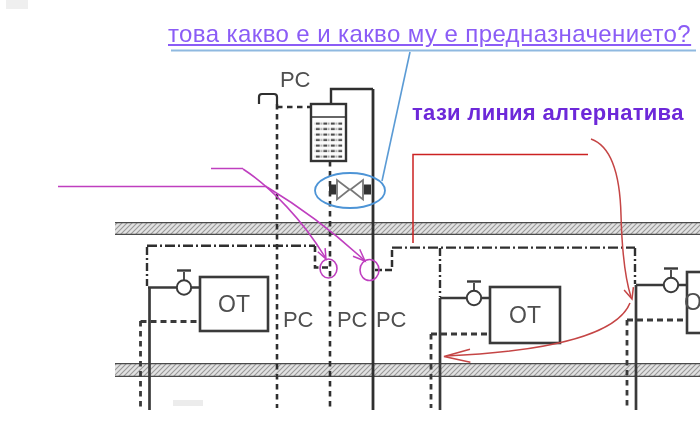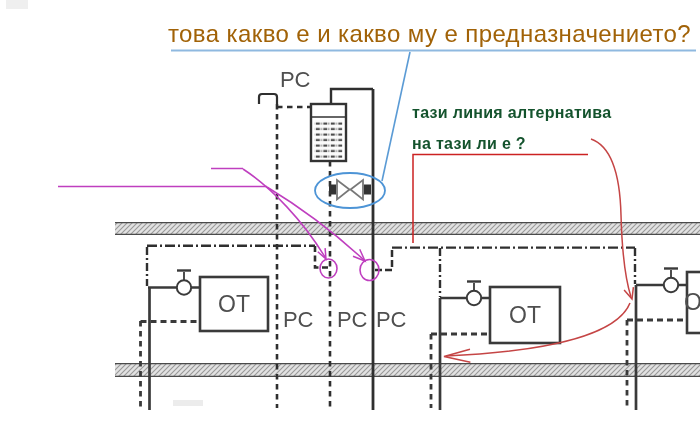--- a/index.html
+++ b/index.html
@@ -2,23 +2,23 @@
 <html><head>
 <meta charset="utf-8">
 <style>
   html,body{margin:0;padding:0;background:#ffffff;}
   .stage{
     position:relative;width:700px;height:443px;background:#ffffff;overflow:hidden;
     font-family:"Liberation Sans", sans-serif;
   }
   .stage svg{position:absolute;left:0;top:0;}
   .ann{position:absolute;white-space:nowrap;}
-  .ann-blue{left:168px;top:20px;font-size:24px;font-weight:400;color:#a16207;letter-spacing:0.4px;}
+  .ann-blue{left:168px;top:20px;font-size:24px;font-weight:400;color:#8b5cf6;letter-spacing:0.4px;text-decoration:underline;}
   .ann-magenta{left:60px;top:118px;font-size:23px;font-weight:700;color:#cf06cf;line-height:30px;}
-  .ann-red{left:412px;top:97px;font-size:16px;font-weight:700;color:#14532d;line-height:31px;letter-spacing:0.3px;}
+  .ann-red{left:412px;top:97px;font-size:22px;font-weight:700;color:#6d28d9;line-height:31px;letter-spacing:0.3px;}
   .dlabel{fill:#4f4f4f;font-family:"Liberation Sans",sans-serif;}
 </style>
 </head>
 <body>
 
 <div class="stage">
 
   <svg width="700" height="443" viewBox="0 0 700 443">
     <defs>
       <pattern id="hatch" width="5" height="5" patternUnits="userSpaceOnUse">
@@ -149,16 +149,15 @@
       <path d="M630 303 C618 333 555 351 446 356"></path>
       <polyline points="470.4,362.3 444,356.5 470,349.2"></polyline>
     </g>
   </svg>
 
   <div class="ann ann-blue">това какво е и какво му е предназначението?</div>
 
 
   <div class="ann ann-red">
     <div>тази линия алтернатива</div>
-    <div>на тази ли е ?</div>
   </div>
 
 </div>
 
 </body></html>

